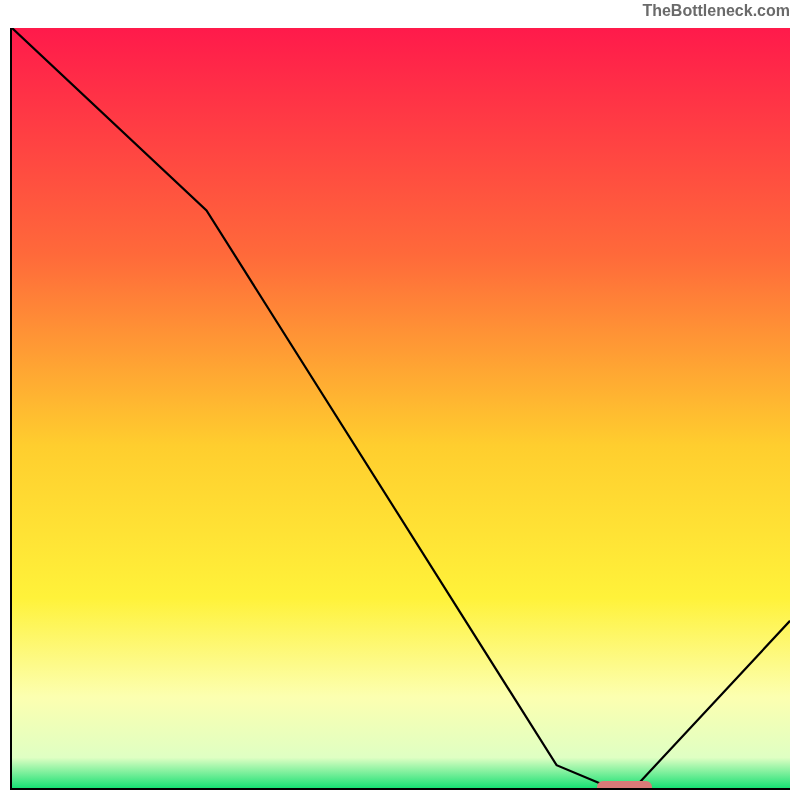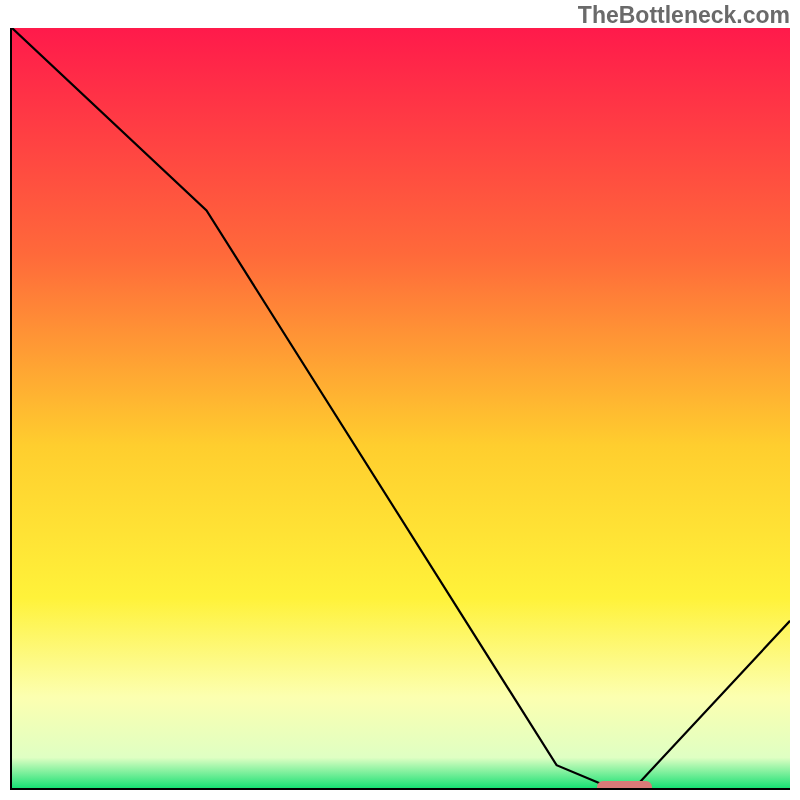--- a/index.html
+++ b/index.html
@@ -7,21 +7,21 @@
   .chart-container {
     position: relative;
     width: 800px;
     height: 800px;
   }
   .watermark {
     position: absolute;
     top: 2px;
     right: 10px;
     font-family: Arial, sans-serif;
-    font-size: 23px;
+    font-size: 16px;
     font-weight: bold;
     color: #6a6a6a;
     z-index: 10;
   }
   .plot-area {
     position: absolute;
     left: 10px;
     top: 28px;
     width: 780px;
     height: 762px;

